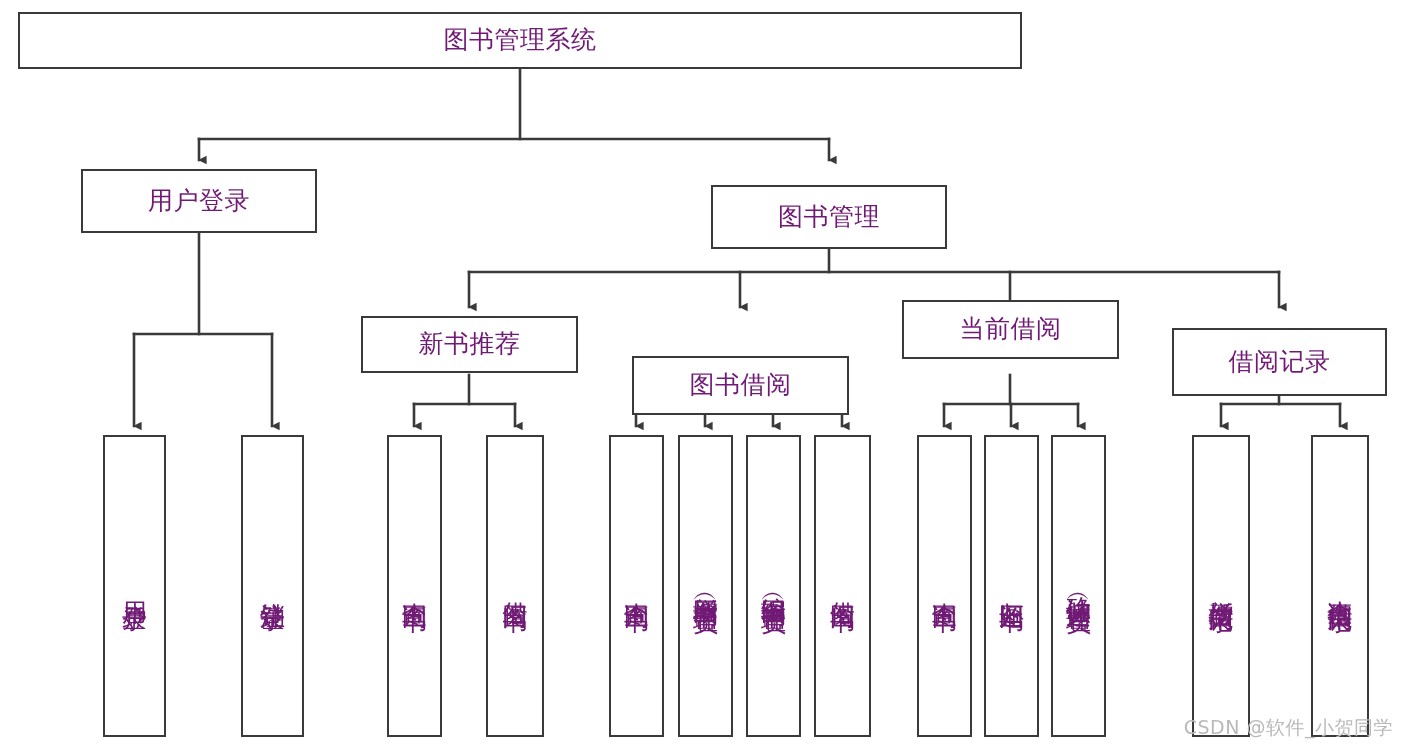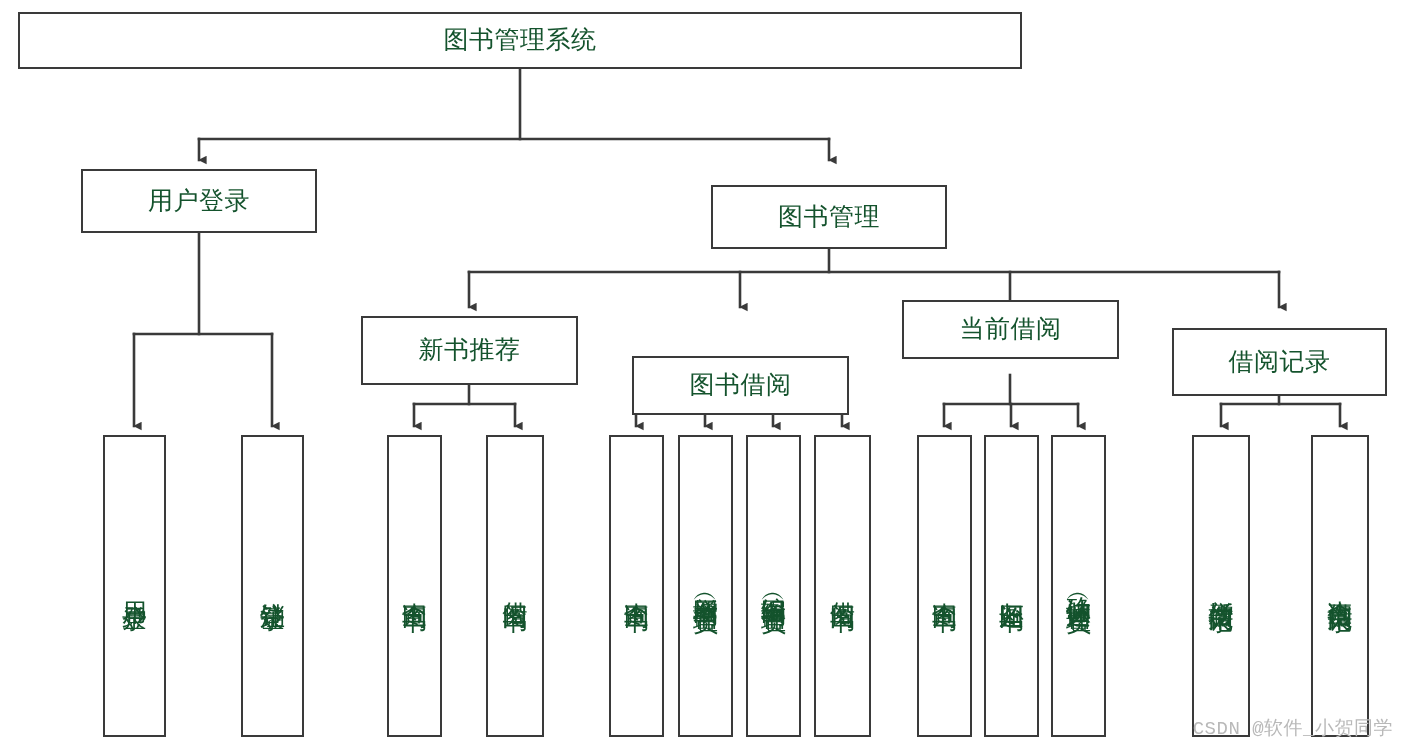--- a/index.html
+++ b/index.html
@@ -33,21 +33,21 @@
     display: flex;
     align-items: center;
     justify-content: center;
     z-index: 2;
   }
   .node-label {
     display: block;
     text-align: center;
     line-height: 1.05;
     letter-spacing: 0.5px;
-    color: #14532d;
+    color: #701a75;
   }
   .node.horizontal .node-label {
     font-size: 25px;
     white-space: nowrap;
   }
   .node.vertical {
     align-items: center;
   }
   .node.vertical .node-label {
     writing-mode: vertical-rl;
@@ -59,21 +59,20 @@
   }
   #watermark {
     position: absolute;
     right: 12px;
     bottom: 6px;
     font-size: 19px;
     color: #b9b9b9;
     z-index: 5;
     white-space: nowrap;
     letter-spacing: 0.5px;
-    font-family: Liberation Mono, monospace;
   }
 </style>
 </head>
 <body>
 
 <div id="diagram-root">
 
   <svg id="edge-layer" viewBox="0 0 1405 747" xmlns="http://www.w3.org/2000/svg">
     <defs>
       <marker id="arrowhead" markerWidth="9" markerHeight="9" refX="4.2" refY="7.6" orient="auto" markerUnits="userSpaceOnUse">
@@ -128,21 +127,21 @@
     <span class="node-label">图书管理系统</span>
   </div>
 
   <div class="node horizontal" style="left:81px; top:169px; width:236px; height:64px;">
     <span class="node-label">用户登录</span>
   </div>
   <div class="node horizontal" style="left:711px; top:169px; width:236px; height:64px;margin-top:16px;">
     <span class="node-label">图书管理</span>
   </div>
 
-  <div class="node horizontal" style="left:361px; top:316px; width:217px; height:69px;">
+  <div class="node horizontal" style="left:361px; top:316px; width:217px; height:57px;">
     <span class="node-label">新书推荐</span>
   </div>
   <div class="node horizontal" style="left:632px; top:316px; width:217px; height:59px;margin-top:40px;">
     <span class="node-label">图书借阅</span>
   </div>
   <div class="node horizontal" style="left:902px; top:300px; width:217px; height:59px;">
     <span class="node-label">当前借阅</span>
   </div>
   <div class="node horizontal" style="left:1172px; top:328px; width:215px; height:68px;">
     <span class="node-label">借阅记录</span>

